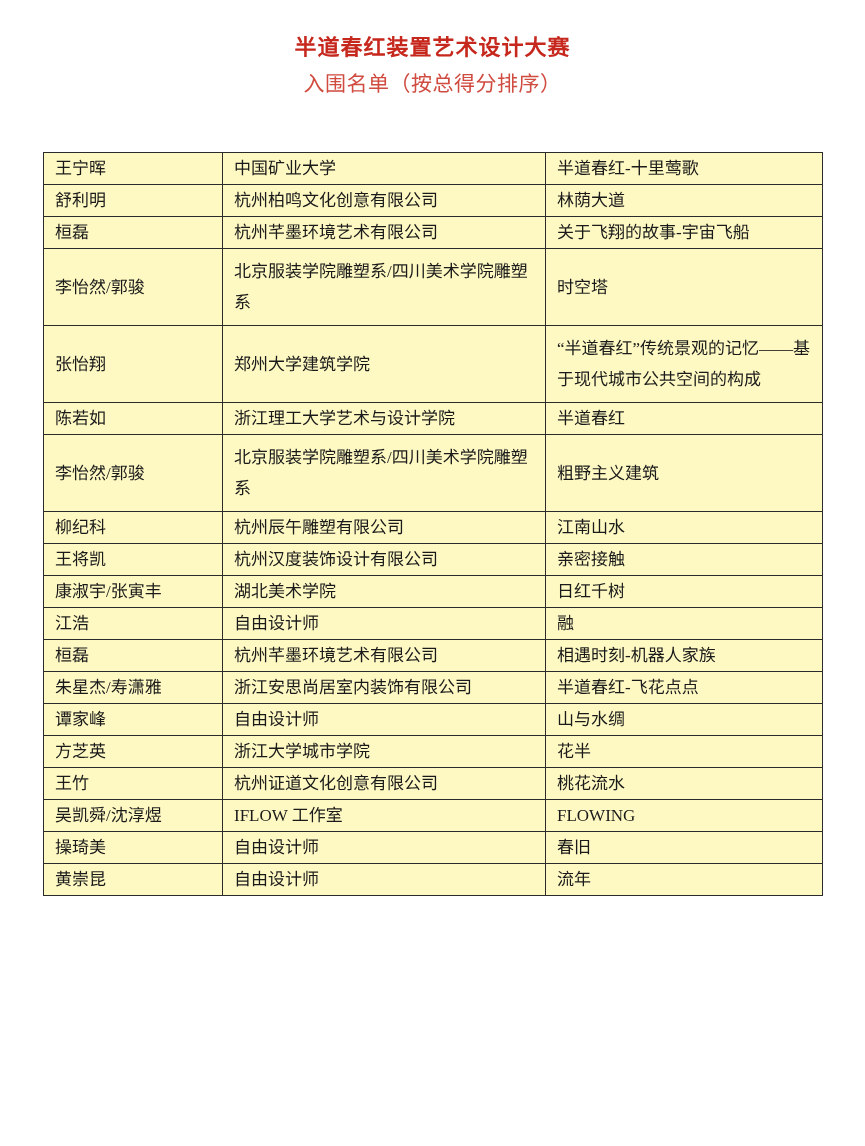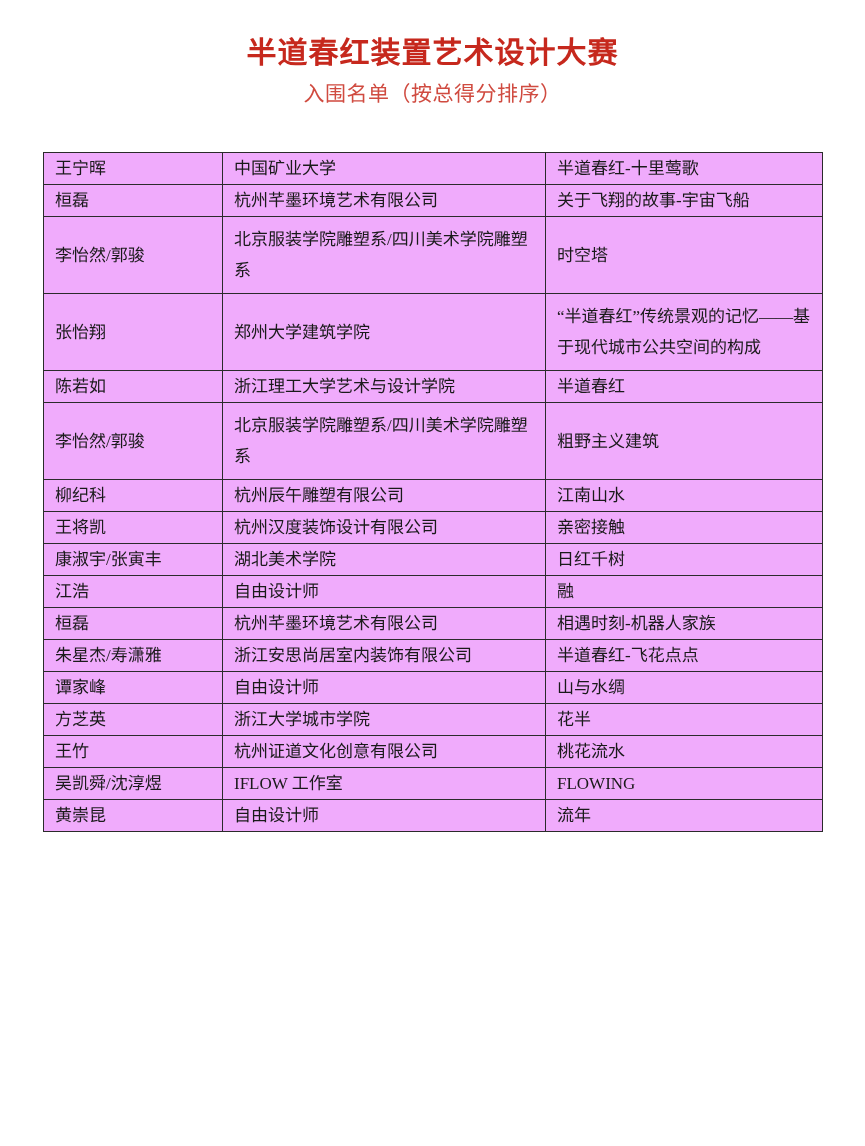--- a/index.html
+++ b/index.html
@@ -25,21 +25,21 @@
   }
 
   
   .header {
     padding-top: 34px;
     text-align: center;
   }
   .title {
     font-family: "Liberation Sans", "DejaVu Sans", sans-serif;
     font-weight: bold;
-    font-size: 30px;
+    font-size: 22px;
     letter-spacing: 1px;
     color: #c6281d;
     line-height: 1.25;
     margin: 0;
   }
   .subtitle {
     font-family: "Liberation Sans", "DejaVu Sans", sans-serif;
     font-weight: normal;
     font-size: 21px;
     letter-spacing: 0.5px;
@@ -52,21 +52,21 @@
   .table-wrap {
     position: absolute;
     left: 43px;
     top: 152px;
     width: 779px;
   }
   table.listing {
     border-collapse: collapse;
     width: 779px;
     table-layout: fixed;
-    background: #f0abfc;
+    background: #fef9c3;
   }
   table.listing td {
     border: 1.6px solid #2b2b2b;
     padding: 0 11px;
     vertical-align: middle;
     font-size: 17px;
     line-height: 31px;
     color: #1a1a1a;
     font-family: "Liberation Serif", "DejaVu Serif", serif;
     word-break: break-word;
@@ -108,20 +108,25 @@
         <col class="c-work">
       </colgroup>
       <tbody id="table-body">
 
       <tr>
             <td class="cell-name">王宁晖</td>
             <td class="cell-org">中国矿业大学</td>
             <td class="cell-work">半道春红-十里莺歌</td>
           </tr>
           <tr>
+            <td class="cell-name">舒利明</td>
+            <td class="cell-org">杭州柏鸣文化创意有限公司</td>
+            <td class="cell-work">林荫大道</td>
+          </tr>
+          <tr>
             <td class="cell-name">桓磊</td>
             <td class="cell-org">杭州芊墨环境艺术有限公司</td>
             <td class="cell-work">关于飞翔的故事-宇宙飞船</td>
           </tr>
           <tr class="tall">
             <td class="cell-name">李怡然/郭骏</td>
             <td class="cell-org">北京服装学院雕塑系/四川美术学院雕塑系</td>
             <td class="cell-work">时空塔</td>
           </tr>
           <tr class="tall">
@@ -183,20 +188,25 @@
             <td class="cell-name">王竹</td>
             <td class="cell-org">杭州证道文化创意有限公司</td>
             <td class="cell-work">桃花流水</td>
           </tr>
           <tr>
             <td class="cell-name">吴凯舜/沈淳煜</td>
             <td class="cell-org">IFLOW 工作室</td>
             <td class="cell-work">FLOWING</td>
           </tr>
           <tr>
+            <td class="cell-name">操琦美</td>
+            <td class="cell-org">自由设计师</td>
+            <td class="cell-work">春旧</td>
+          </tr>
+          <tr>
             <td class="cell-name">黄崇昆</td>
             <td class="cell-org">自由设计师</td>
             <td class="cell-work">流年</td>
           </tr>
         </tbody>
     </table>
   </div>
 
 </div>
 

